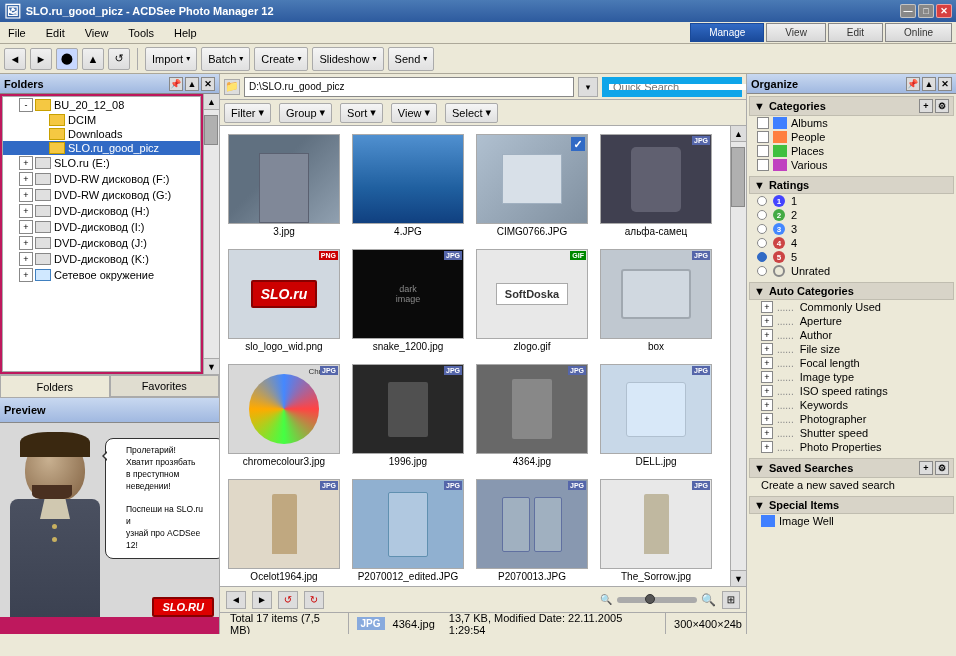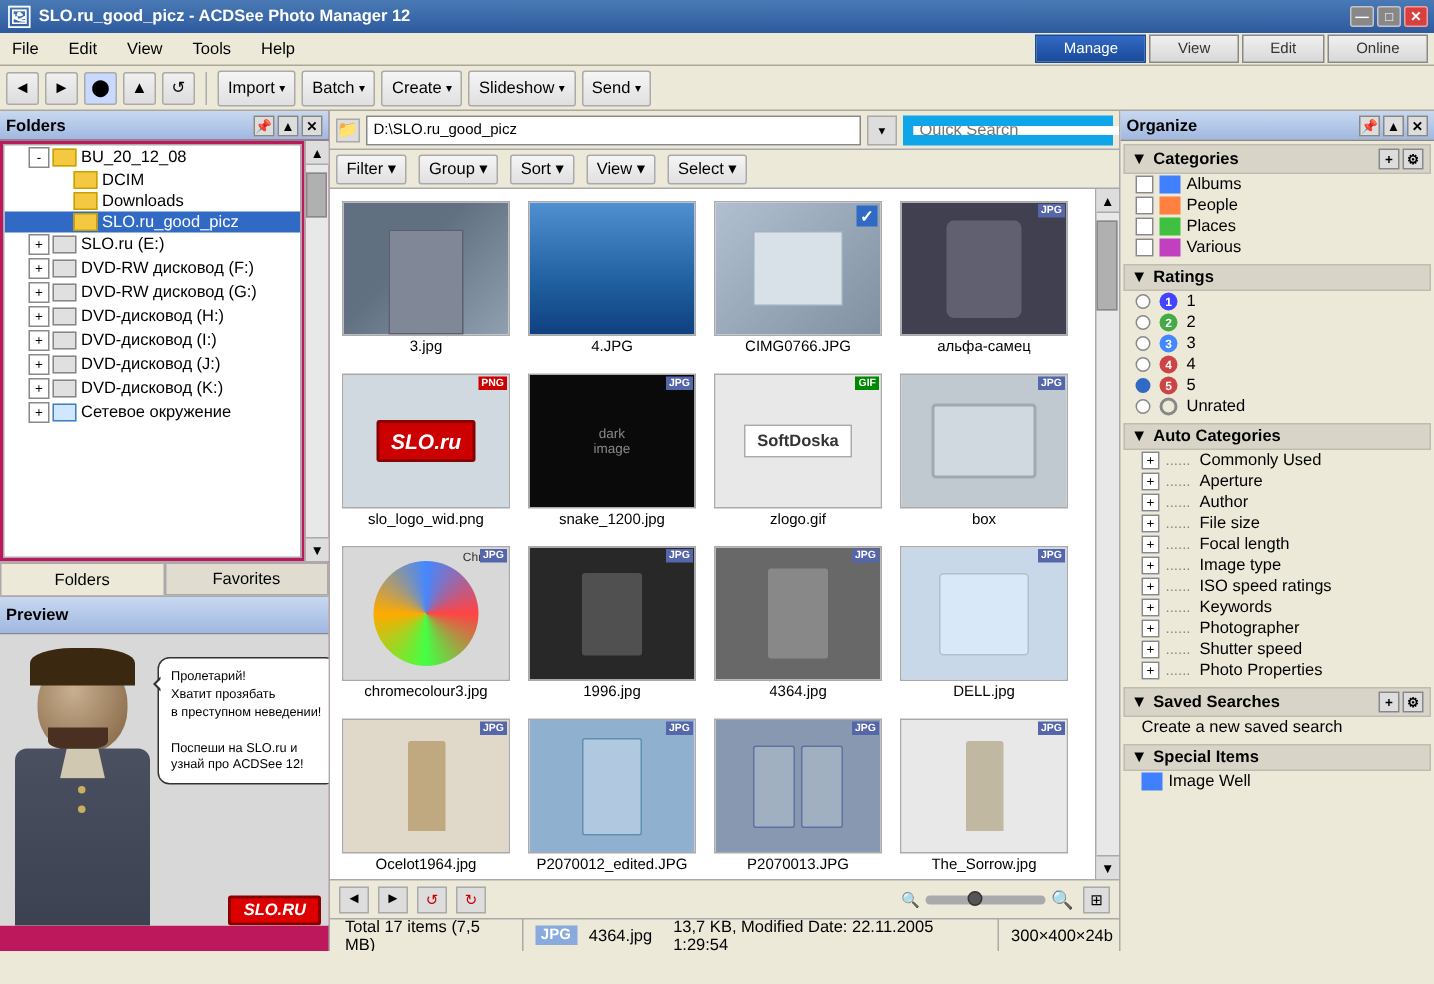--- a/index.html
+++ b/index.html
@@ -286,21 +286,21 @@
 
           <div style="position:absolute; top:72px; left:10px; width:90px; height:130px; background:linear-gradient(to bottom, #4a5060, #3a4050); border-radius:8px 8px 0 0;">
 
             <div style="position:absolute; top:0; left:30px; width:30px; height:20px; background:#d0c8b0; clip-path:polygon(15% 0, 85% 0, 100% 100%, 0 100%);"></div>
 
             <div style="position:absolute; top:25px; left:42px; width:5px; height:5px; background:#c8b060; border-radius:50%;"></div>
             <div style="position:absolute; top:38px; left:42px; width:5px; height:5px; background:#c8b060; border-radius:50%;"></div>
           </div>
         </div>
 
-        <div style="position:absolute; left:105px; top:15px; background:white; border:1.5px solid #333; border-radius:8px; padding:6px 8px; font-size:8.5px; line-height:1.4; width:120px; color:#000; z-index:10;">
+        <div style="position:absolute; left:105px; top:15px; background:white; border:1.5px solid #333; border-radius:8px; padding:6px 20px; font-size:8.5px; line-height:1.4; width:120px; color:#000; z-index:10;">
           <div style="position:absolute; left:-9px; top:12px; width:0; height:0; border:5px solid transparent; border-right-color:#333;"></div>
           <div style="position:absolute; left:-6px; top:13px; width:0; height:0; border:4px solid transparent; border-right-color:white;"></div>
           <span style="white-space:pre-line;">Пролетарий!
 Хватит прозябать
 в преступном неведении!
 
 Поспеши на SLO.ru и
 узнай про ACDSee 12!</span>
         </div>
 

